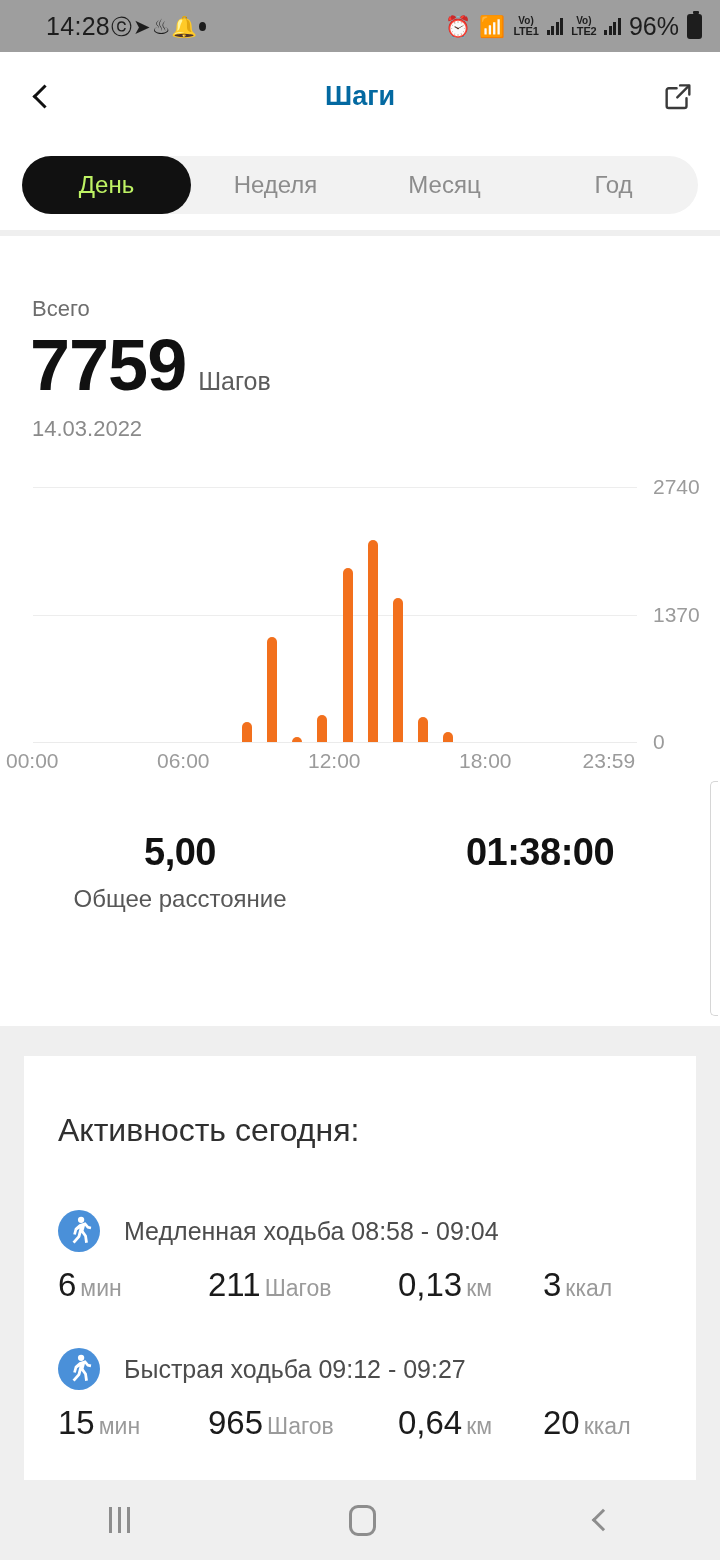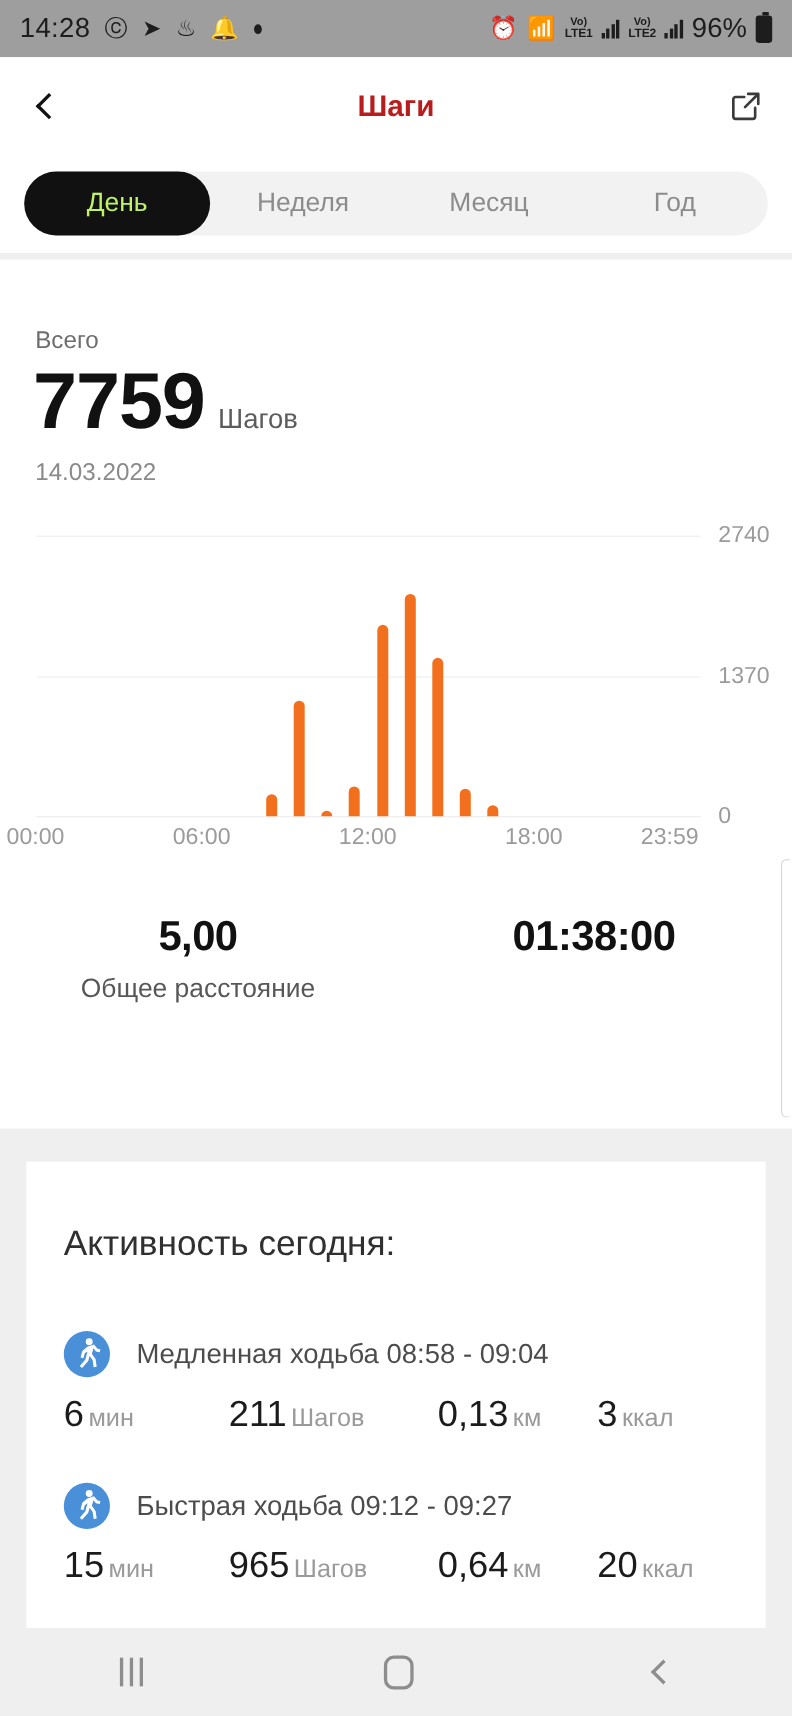--- a/index.html
+++ b/index.html
@@ -11,21 +11,21 @@
   }
   .screen { position: relative; width: 720px; height: 1560px; background: #efefef; }
 
   
   .statusbar {
     position: absolute; left: 0; top: 0; width: 720px; height: 52px;
     background: #9e9e9e; color: #1d1d1d;
     display: flex; align-items: center; justify-content: space-between;
     padding: 0 18px;
   }
-  .sb-left { display: flex; align-items: center; gap: 13px; }
+  .sb-left { display: flex; align-items: center; gap: 1px; margin-left: 28px; }
   .sb-right { display: flex; align-items: center; gap: 8px; }
   .sb-time { font-size: 25px; letter-spacing: .3px; }
   .sb-ic { font-size: 21px; line-height: 1; display: inline-block; }
   .sb-dot { width: 7px; height: 9px; border-radius: 50%; background: #1d1d1d; display: inline-block; }
   .lte { display: flex; flex-direction: column; align-items: center; line-height: 1; }
   .lte b { font-size: 11px; font-weight: 700; letter-spacing: -.2px; }
   .lte i { font-size: 10px; font-style: normal; font-weight: 700; }
   .bars { display: flex; align-items: flex-end; gap: 1.5px; height: 17px; }
   .bars span { width: 3px; background: #1d1d1d; display: block; }
   .bars span:nth-child(1) { height: 5px; }
@@ -45,21 +45,21 @@
   
   .appbar {
     position: absolute; left: 0; top: 52px; width: 720px; height: 88px;
     background: #ffffff; display: flex; align-items: center;
   }
   .back-btn { width: 84px; height: 88px; display: flex; align-items: center; justify-content: center; }
   .chev-left {
     width: 17px; height: 17px; border-left: 3px solid #111; border-bottom: 3px solid #111;
     transform: rotate(45deg); margin-left: 5px;
   }
-  .app-title { flex: 1; text-align: center; font-size: 27px; font-weight: 700; color: #b91c1c; }
+  .app-title { flex: 1; text-align: center; font-size: 27px; font-weight: 700; color: #0369a1; }
   .share-btn { width: 84px; height: 88px; display: flex; align-items: center; justify-content: center; }
 
   
   .tabs-wrap {
     position: absolute; left: 0; top: 140px; width: 720px; height: 90px;
     background: #ffffff; display: flex; align-items: center; padding: 0 22px;
   }
   .tabs {
     width: 100%; height: 58px; background: #f2f2f2; border-radius: 29px;
     display: flex; align-items: center; position: relative;

